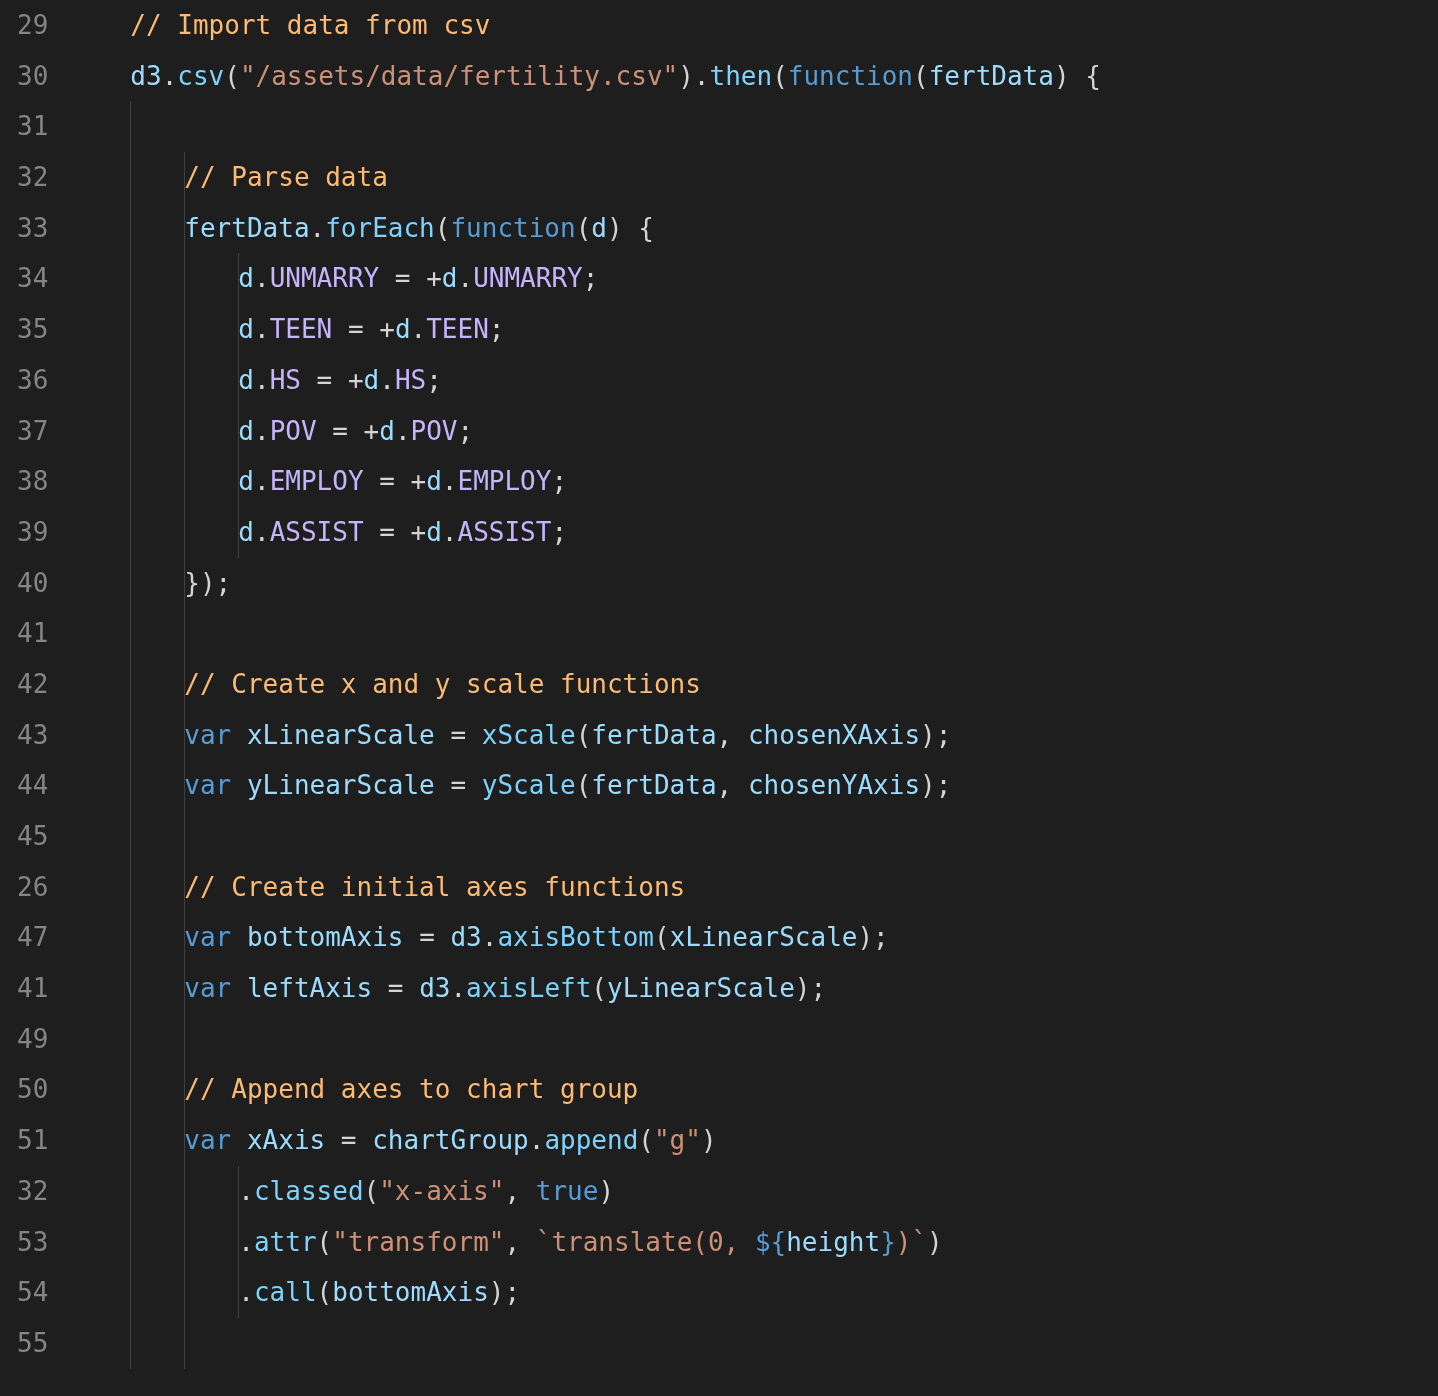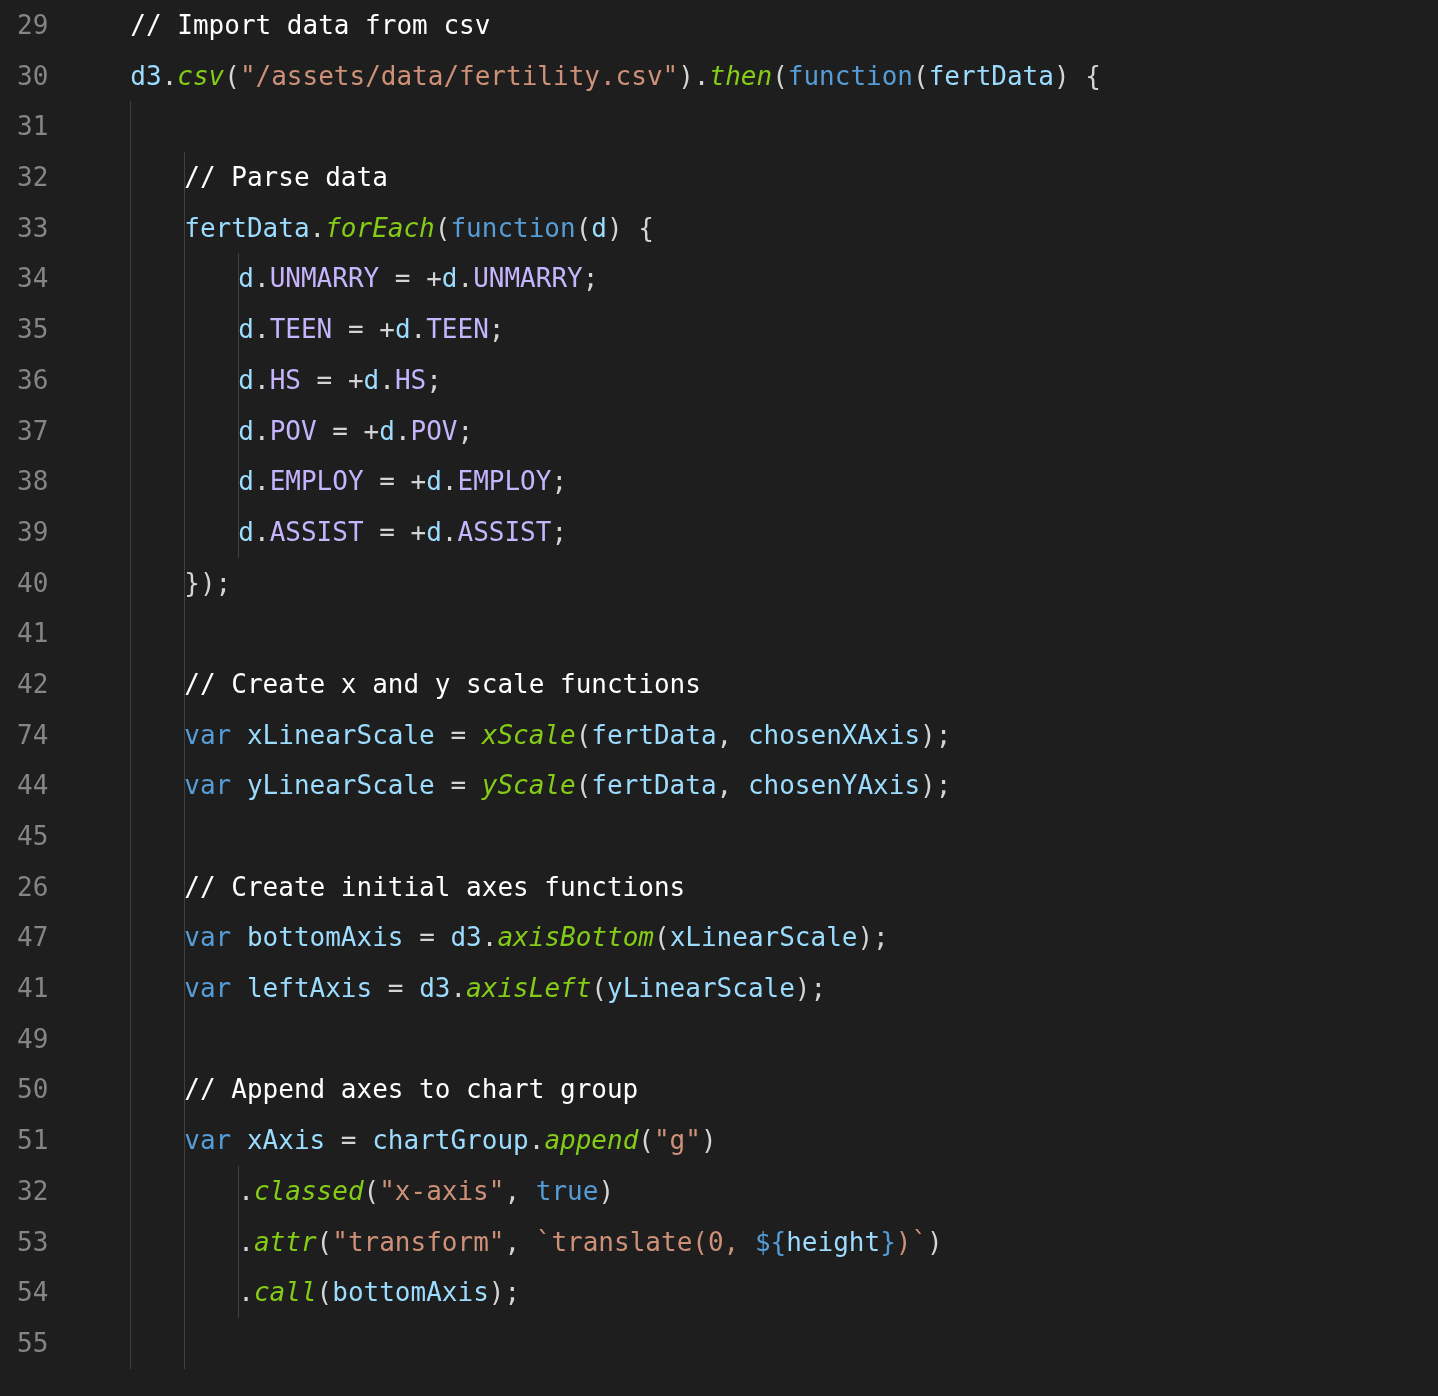--- a/index.html
+++ b/index.html
@@ -43,23 +43,23 @@
     height: 50.7px;
     position: relative;
   }
   .indent-guide {
     position: absolute;
     top: 0;
     bottom: 0;
     width: 1px;
     background: #404040;
   }
-  .tok-comment { color: #ffffff; }
+  .tok-comment { color: #fdba74; }
   .tok-var { color: #9cdcfe; }
-  .tok-func { color: #84cc16; font-style: italic; }
+  .tok-func { color: #7dd3fc; }
   .tok-string { color: #ce9178; }
   .tok-const { color: #c4b5fd; }
   .tok-plain { color: #d4d4d4; }
   .tok-bool { color: #569cd6; }
   .tok-type { color: #569cd6; }
   .tok-template { color: #569cd6; }
 </style>
 </head>
 <body>
 
@@ -72,21 +72,21 @@
       <div class="gutter-line">33</div>
       <div class="gutter-line">34</div>
       <div class="gutter-line">35</div>
       <div class="gutter-line">36</div>
       <div class="gutter-line">37</div>
       <div class="gutter-line">38</div>
       <div class="gutter-line">39</div>
       <div class="gutter-line">40</div>
       <div class="gutter-line">41</div>
       <div class="gutter-line">42</div>
-      <div class="gutter-line">74</div>
+      <div class="gutter-line">43</div>
       <div class="gutter-line">44</div>
       <div class="gutter-line">45</div>
       <div class="gutter-line">26</div>
       <div class="gutter-line">47</div>
       <div class="gutter-line">41</div>
       <div class="gutter-line">49</div>
       <div class="gutter-line">50</div>
       <div class="gutter-line">51</div>
       <div class="gutter-line">32</div>
       <div class="gutter-line">53</div>

